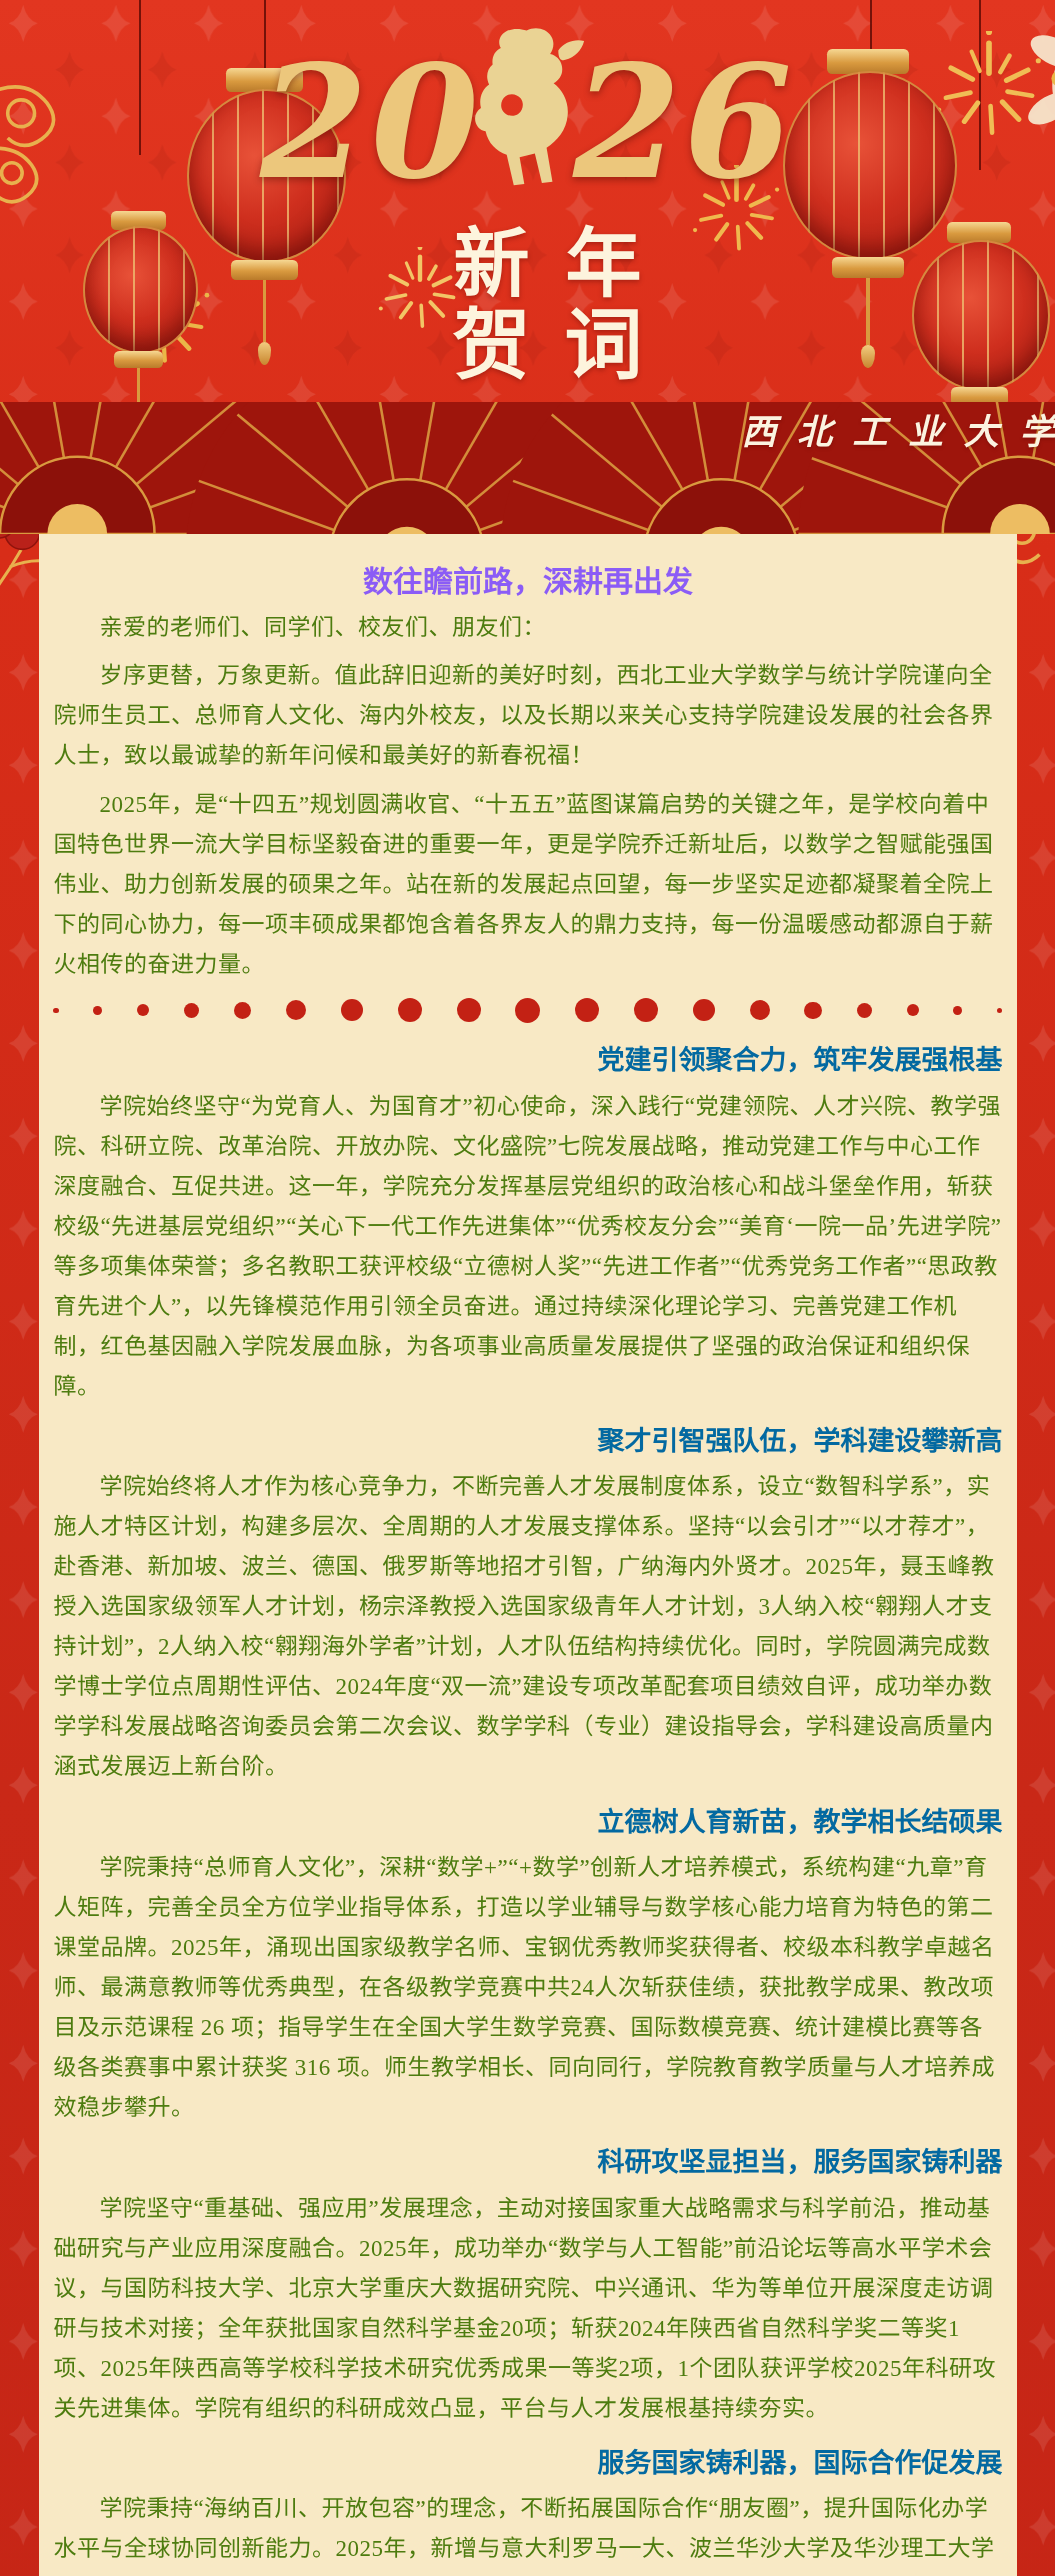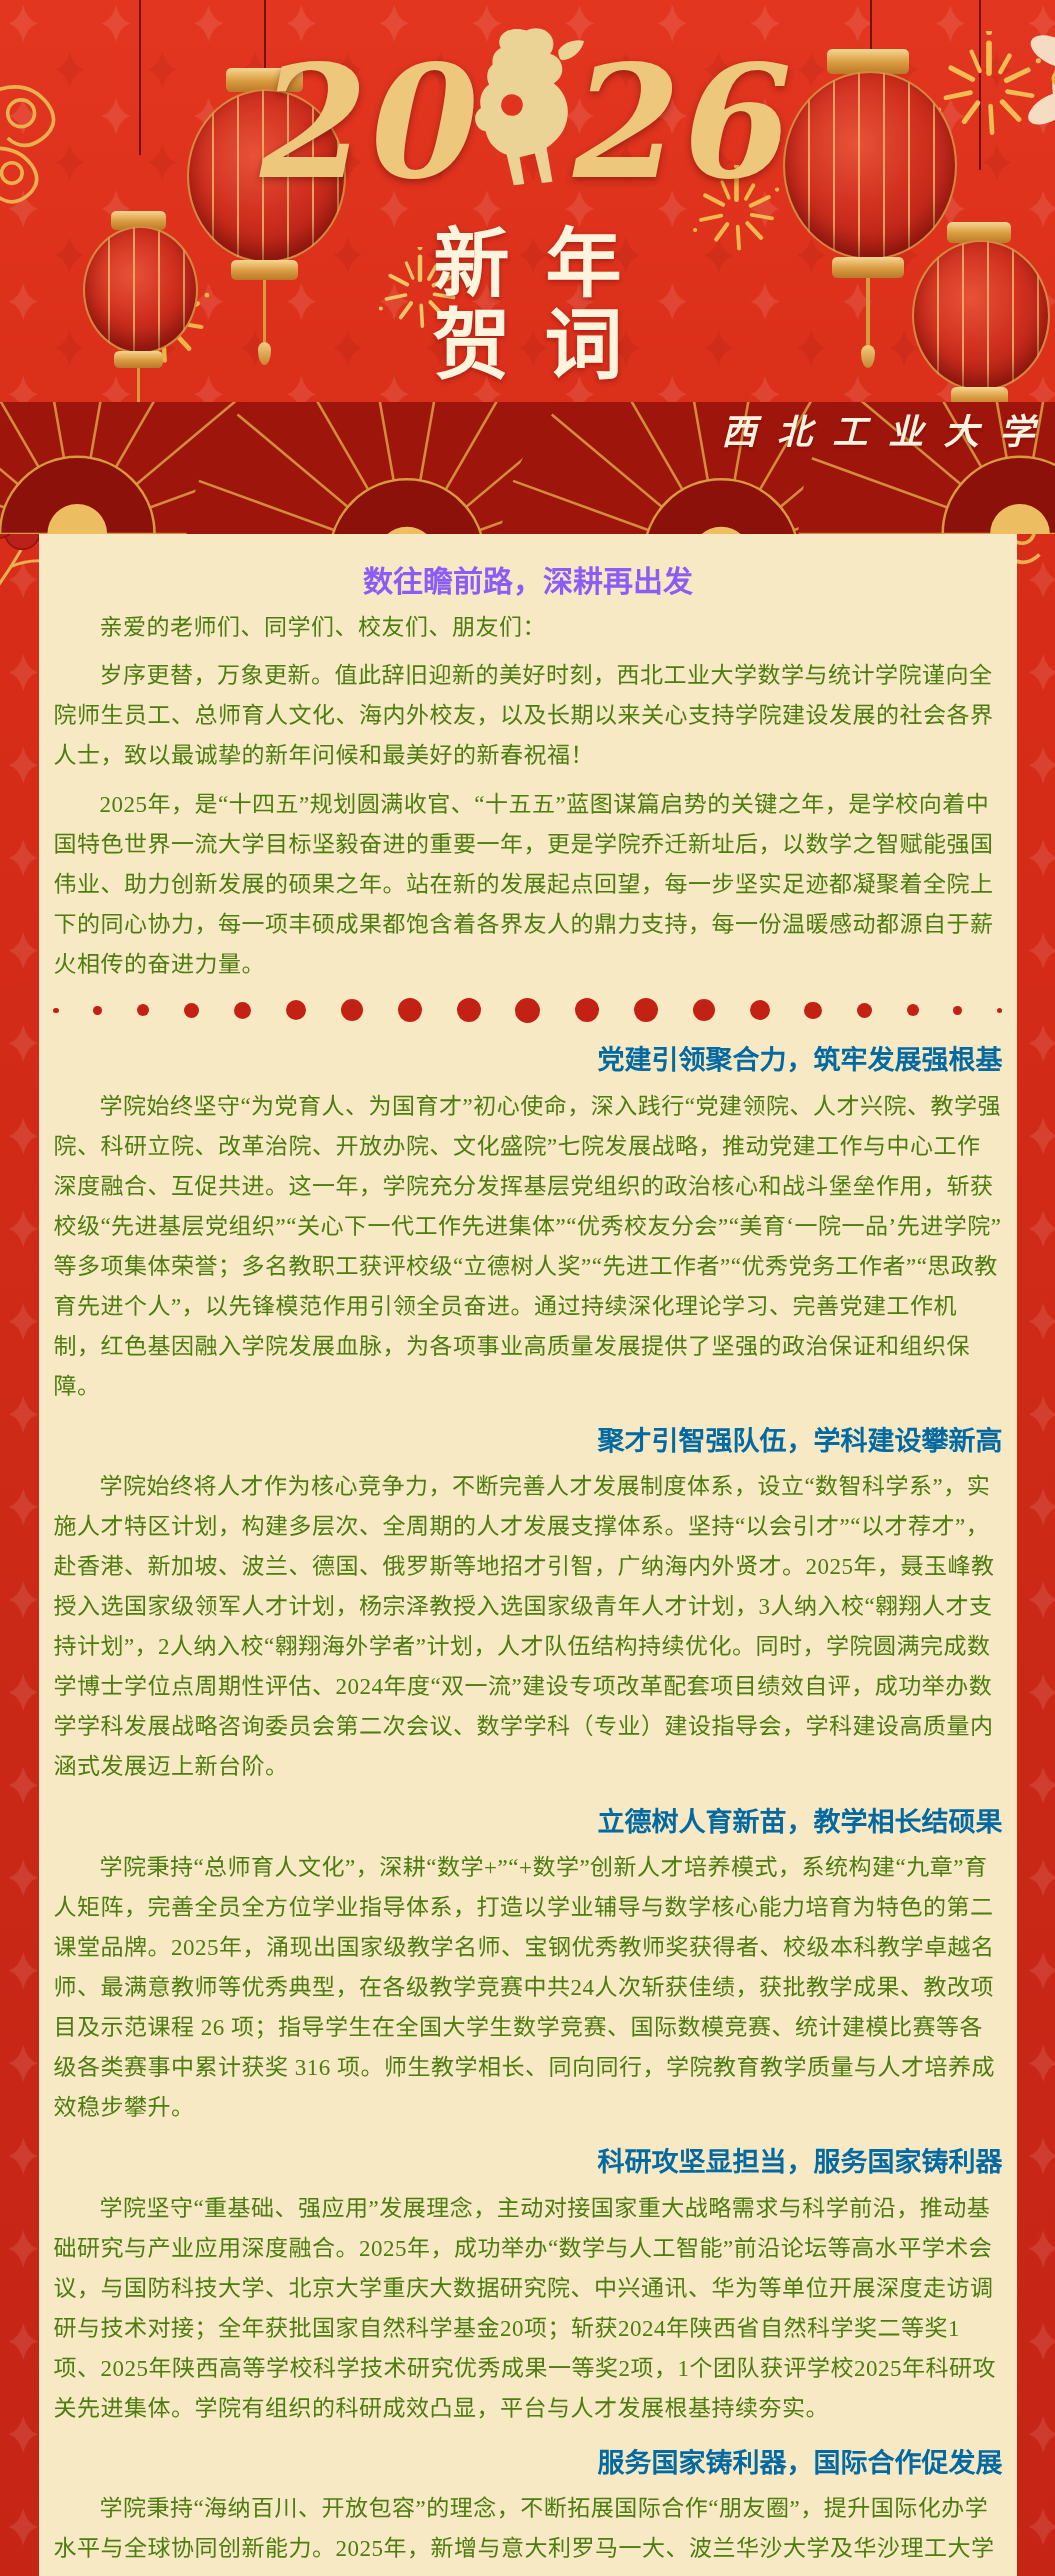--- a/index.html
+++ b/index.html
@@ -6,21 +6,21 @@
   body{
     width:1055px;height:3443px;position:relative;overflow:hidden;
     background:linear-gradient(180deg,#e23620 0%,#d82d18 16%,#c92817 52%,#c32315 100%);
     font-family:"Liberation Serif","DejaVu Serif",serif;
     color:#201307;
   }
   .abs{position:absolute;}
   
   .bg-pattern{position:absolute;inset:0;z-index:0;pointer-events:none;}
   
-  .header{position:absolute;left:0;top:0;width:860px;height:534px;z-index:1;}
+  .header{position:absolute;left:0;top:0;width:860px;height:534px;z-index:1;padding-left:20px;}
   .string{position:absolute;width:2.1px;background:rgba(96,12,6,.85);top:0;}
   .lantern{position:absolute;z-index:2;}
   .lantern .cap,.lantern .base{
     background:linear-gradient(180deg,#f6d792,#d99a3f 55%,#b97a2a);
     border-radius:5.2px;margin:0 auto;
   }
   .lantern .body{
     border-radius:50%;
     background:radial-gradient(circle at 42% 38%,#e85238 0%,#cf2f1e 45%,#a21a10 100%);
     box-shadow:inset 0 -9.3px 20.6px rgba(90,8,4,.55);

